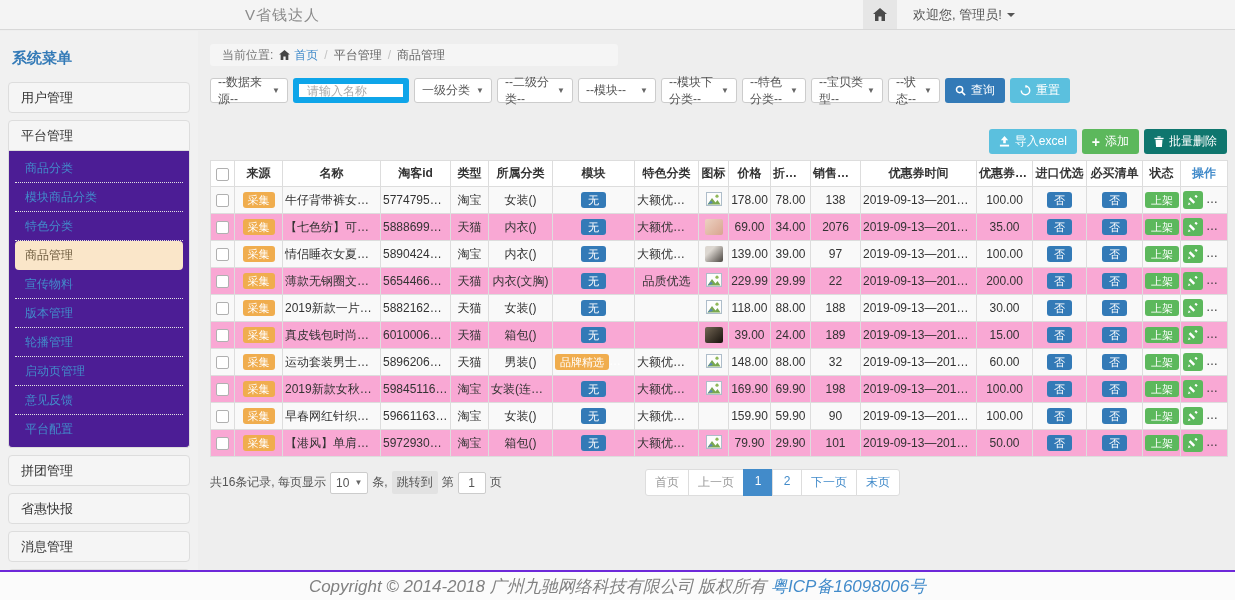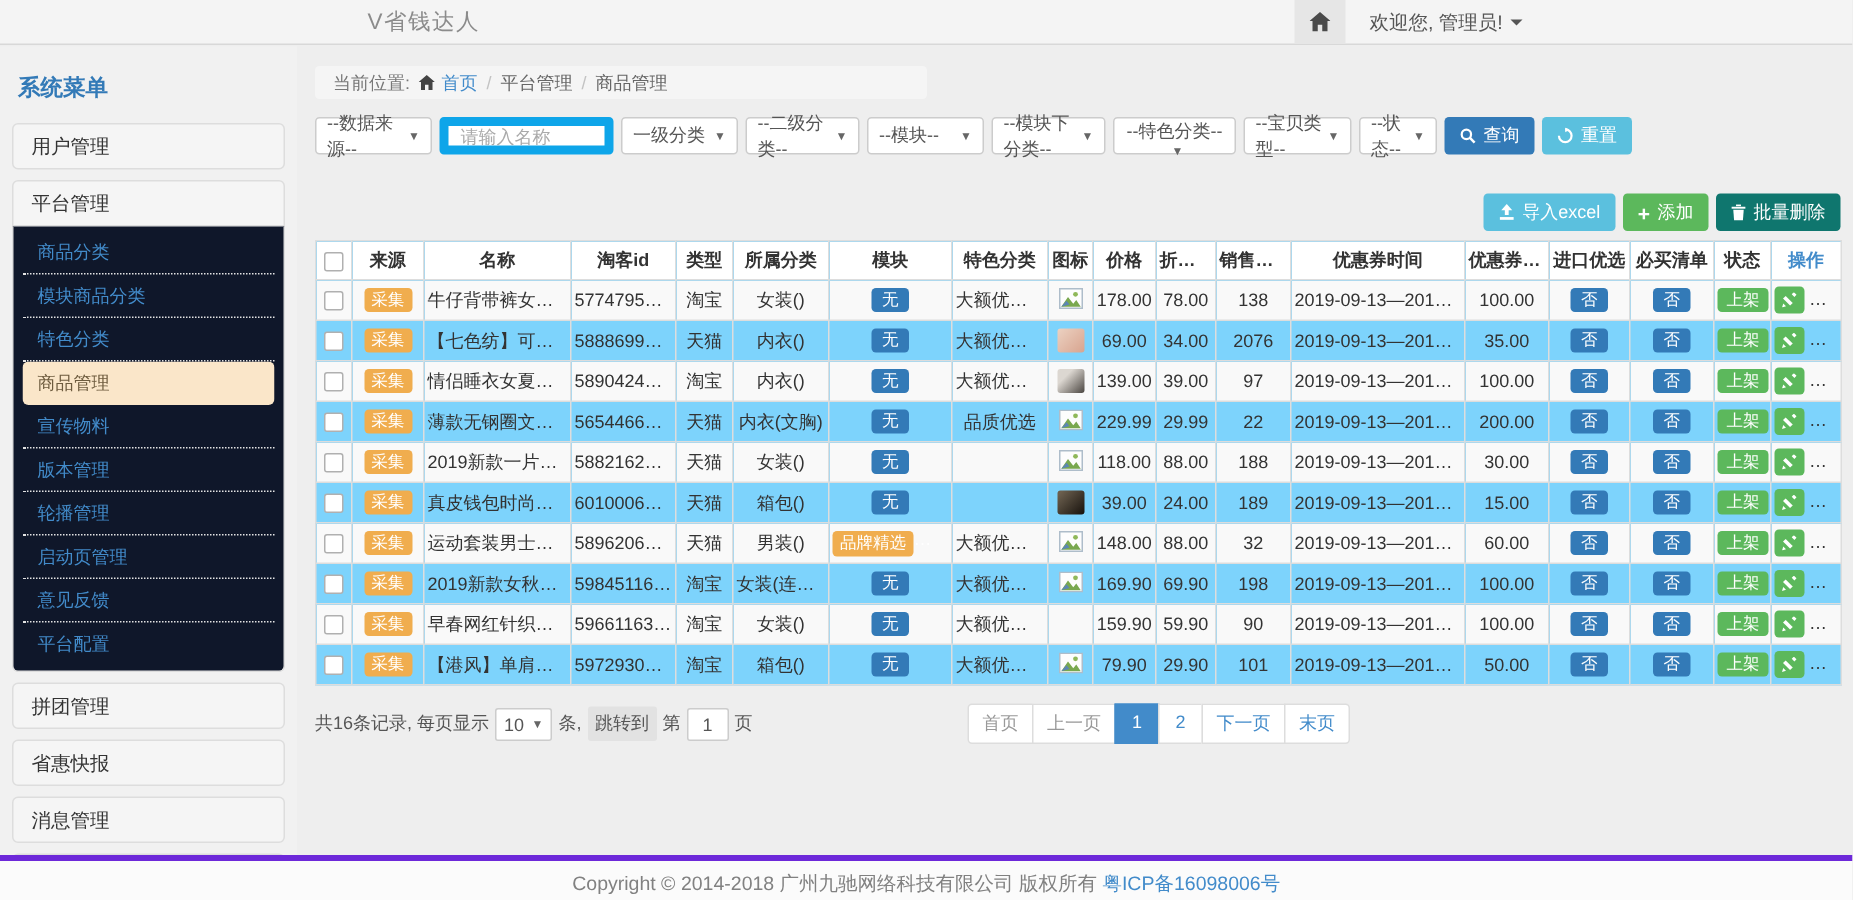--- a/index.html
+++ b/index.html
@@ -14,21 +14,21 @@
   #topbar-right { position:absolute; left:863px; top:0; height:29px; display:flex; align-items:center; }
   .home-btn { width:34px; height:29px; background:#e6e6e6; display:flex; align-items:center; justify-content:center; cursor:pointer; }
   .welcome { margin-left:16px; color:#555; font-size:13px; display:flex; align-items:center; gap:5px; cursor:pointer; }
   .caret { display:inline-block; width:0; height:0; border-left:4px solid transparent; border-right:4px solid transparent; border-top:4px solid #555; }
   
   #sidebar { position:absolute; left:0; top:31px; width:198px; bottom:30px; background:#f1f1f1; padding:6px 8px 0 8px; overflow:hidden; }
   .menu-title { color:#337ab7; font-size:15px; font-weight:bold; padding:12px 4px 14px 4px; }
   .panel { margin-bottom:7px; }
   .panel-heading { height:31px; line-height:30px; padding:0 12px; background:#f5f5f5; border:1px solid #ddd; border-radius:4px; color:#333; font-size:13px; cursor:pointer; }
   .panel.open .panel-heading { border-radius:4px 4px 0 0; }
-  .panel-body { background:#0f172a; border:1px solid #ddd; border-top:0; border-radius:0 0 4px 4px; padding:3px 6px; }
+  .panel-body { background:#4c1d95; border:1px solid #ddd; border-top:0; border-radius:0 0 4px 4px; padding:3px 6px; }
   .sub-item { height:29px; line-height:28px; padding:0 10px; color:#428bca; font-size:12px; border-bottom:1px dotted #e3e3e3; cursor:pointer; }
   .sub-item:last-child { border-bottom:none; }
   .sub-item.active { background:#fae6c9; border-radius:4px; color:#6d5b3e; border-bottom:1px dotted transparent; }
   
   #main { position:absolute; left:210px; top:44px; width:1017px; }
   .breadcrumb { width:408px; height:22px; background:#f5f5f5; border-radius:3px; line-height:21px; padding:0 12px; font-size:12px; color:#777; display:flex; align-items:center; gap:6px; }
   .breadcrumb .link { color:#428bca; cursor:pointer; }
   .breadcrumb .sep { color:#c3c3c3; }
   .breadcrumb .lvl { color:#666; cursor:pointer; }
   
@@ -39,21 +39,21 @@
   .filters input::placeholder { color:#aaa; }
   .btn { height:25px; border:none; border-radius:3px; color:#fff; font-size:12px; display:inline-flex; align-items:center; gap:5px; padding:0 10px; cursor:pointer; font-family:inherit; }
   .btn-query { background:#337ab7; }
   .btn-reset { background:#5bc0de; }
   
   .actions { display:flex; justify-content:flex-end; gap:5px; margin-top:26px; margin-bottom:6px; }
   .btn-import { background:#5bc0de; }
   .btn-add { background:#5cb85c; }
   .btn-batch { background:#0f766e; }
   
-  table { width:100%; border-collapse:collapse; table-layout:fixed; background:#7dd3fc; font-size:12px; }
+  table { width:100%; border-collapse:collapse; table-layout:fixed; background:#f9a8d4; font-size:12px; }
   th, td { border:1px solid #ddd; text-align:center; padding:4px 2px; overflow:hidden; white-space:nowrap; text-overflow:ellipsis; color:#333; height:26px; }
   th { font-weight:bold; background:#fff; }
   th.op-head { color:#428bca; }
   tbody tr:nth-child(odd) { background:#f9f9f9; }
   .chk { width:13px; height:13px; border:1px solid #b0b0b0; border-radius:2px; background:#fff; display:inline-block; vertical-align:middle; cursor:pointer; }
   .badge { display:inline-block; border-radius:3px; padding:2px 5px; font-size:11px; color:#fff; line-height:1.1; }
   .badge.orange { background:#f0ad4e; }
   .badge.blue { background:#337ab7; padding:2px 7px; }
   .badge.green { background:#5cb85c; padding:2px 6px; }
   .mod-label { margin-left:3px; color:#333; }
@@ -71,21 +71,21 @@
   .mini-sel .arrow { font-size:8px; color:#666; }
   .jump-chip { background:#e2e2e2; border-radius:2px; padding:3px 5px; color:#555; cursor:pointer; }
   .jump-input { width:28px; height:22px; border:1px solid #ccc; border-radius:2px; text-align:center; font-size:12px; color:#555; font-family:inherit; }
   .pager { position:absolute; left:435px; top:0; display:flex; }
   .pg-btn { min-width:30px; padding:4px 9px; border:1px solid #ddd; background:#fff; color:#428bca; font-size:12px; text-align:center; margin-left:-1px; cursor:pointer; }
   .pg-btn:first-child { margin-left:0; border-radius:3px 0 0 3px; }
   .pg-btn:last-child { border-radius:0 3px 3px 0; }
   .pg-btn.disabled { color:#999; cursor:default; }
   .pg-btn.active { background:#428bca; border-color:#428bca; color:#fff; }
   
-  #footer { position:absolute; bottom:0; left:0; right:0; height:30px; background:#fbfbfb; border-top:4px solid #6d28d9; text-align:center; line-height:29px; font-size:13px; color:#818181; }
+  #footer { position:absolute; bottom:0; left:0; right:0; height:30px; background:#fbfbfb; border-top:2px solid #6d28d9; text-align:center; line-height:29px; font-size:17px; color:#818181;font-style:italic; }
   #footer a { color:#428bca; text-decoration:none; cursor:pointer; }
   svg { display:block; }
 </style>
 </head>
 <body>
 
 <div id="topbar">
   <div id="brand">V省钱达人</div>
   <div id="topbar-right">
     <div class="home-btn">
@@ -169,21 +169,21 @@
         <span class="arrow">▼</span>
       </div>
       <div class="sel" style="width: 78px;">
         <span>--模块--</span>
         <span class="arrow">▼</span>
       </div>
       <div class="sel" style="width: 76px;">
         <span>--模块下分类--</span>
         <span class="arrow">▼</span>
       </div>
-      <div class="sel" style="width: 82px; flex-direction: column;">
+      <div class="sel" style="width: 64px;">
         <span>--特色分类--</span>
         <span class="arrow">▼</span>
       </div>
       <div class="sel" style="width: 72px;">
         <span>--宝贝类型--</span>
         <span class="arrow">▼</span>
       </div>
       <div class="sel" style="width: 52px;">
         <span>--状态--</span>
         <span class="arrow">▼</span>

